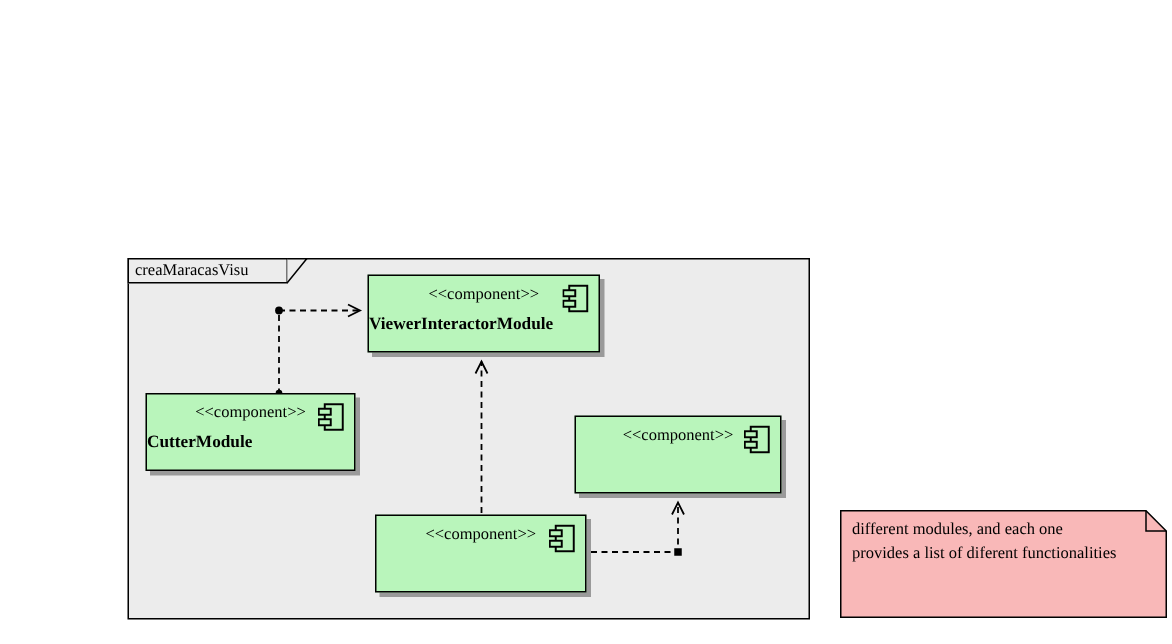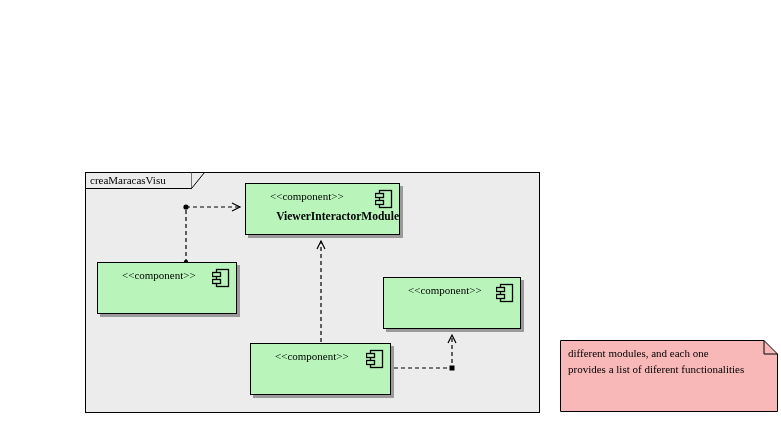--- a/index.html
+++ b/index.html
@@ -69,32 +69,31 @@
     box-sizing: border-box;
     background: #b9f5bb;
     border: 1px solid #000000;
     box-shadow: 3px 3px 0 0 #9a9a9a;
   }
   .stereotype {
     position: absolute;
     left: 0;
     top: 6px;
     width: 100%;
-    text-align: left;
+    text-align: center;
     font-size: 11px;
     color: #000000;
     white-space: nowrap;
-    padding-left: 24px;
   }
   .comp-name {
     position: absolute;
     left: 0;
     top: 26px;
     width: 100%;
-    text-align: right;
+    text-align: left;
     font-size: 11.5px;
     font-weight: bold;
     color: #000000;
     white-space: nowrap;
   }
   .comp-icon {
     position: absolute;
     right: 6px;
     top: 5px;
     width: 18px;
@@ -182,20 +181,21 @@
     <div class="comp-name">ViewerInteractorModule</div>
     <svg class="comp-icon" viewBox="0 0 18 20">
       <rect x="4.5" y="1.5" width="12" height="17" fill="#b9f5bb" stroke="#000000" stroke-width="1.3"></rect>
       <rect x="0.5" y="4.5" width="8" height="4" fill="#b9f5bb" stroke="#000000" stroke-width="1.3"></rect>
       <rect x="0.5" y="11.5" width="8" height="4" fill="#b9f5bb" stroke="#000000" stroke-width="1.3"></rect>
     </svg>
   </div>
 
   <div class="component" id="comp-cutter">
     <div class="stereotype">&lt;&lt;component&gt;&gt;</div>
+    <div class="comp-name">CutterModule</div>
     <svg class="comp-icon" viewBox="0 0 18 20">
       <rect x="4.5" y="1.5" width="12" height="17" fill="#b9f5bb" stroke="#000000" stroke-width="1.3"></rect>
       <rect x="0.5" y="4.5" width="8" height="4" fill="#b9f5bb" stroke="#000000" stroke-width="1.3"></rect>
       <rect x="0.5" y="11.5" width="8" height="4" fill="#b9f5bb" stroke="#000000" stroke-width="1.3"></rect>
     </svg>
   </div>
 
   <div class="component" id="comp-plotter">
     <div class="stereotype">&lt;&lt;component&gt;&gt;</div>
     <svg class="comp-icon" viewBox="0 0 18 20">

